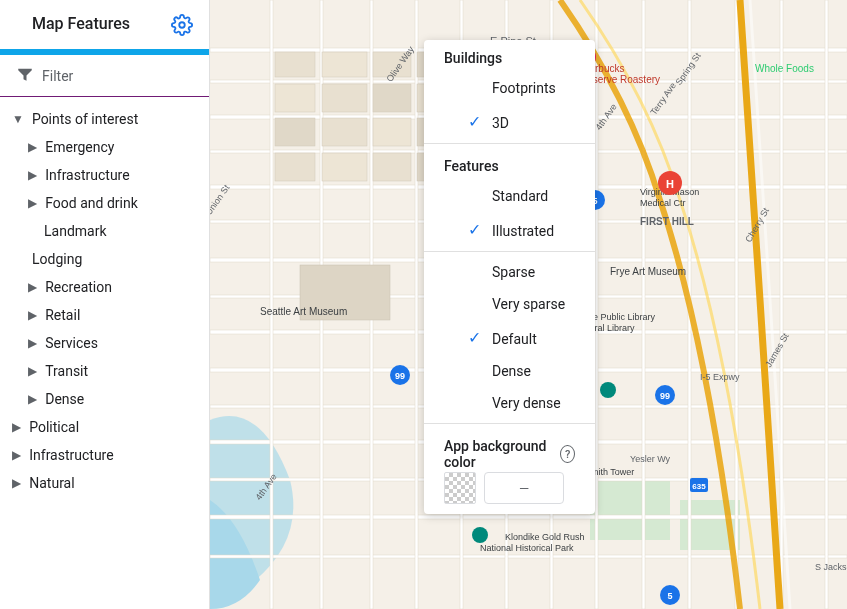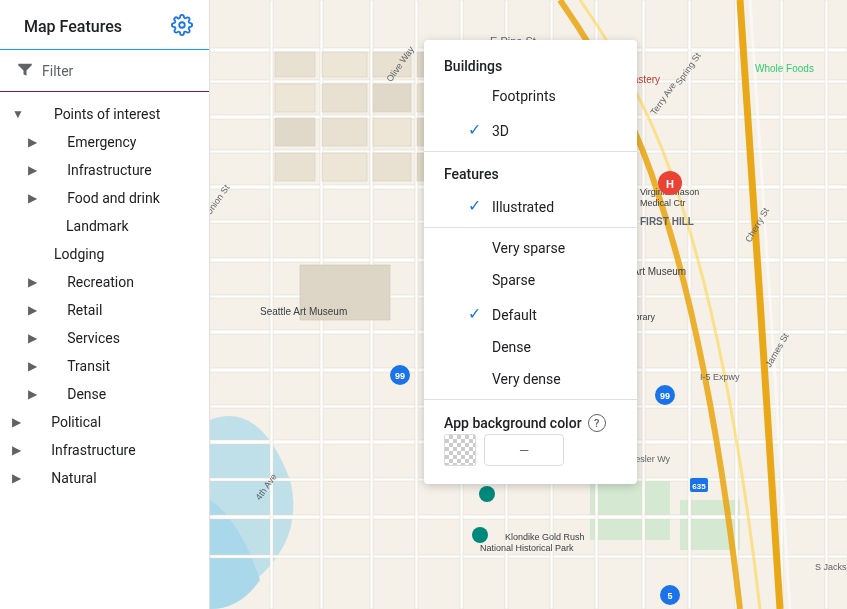--- a/index.html
+++ b/index.html
@@ -3,39 +3,39 @@
   <meta charset="utf-8">
   <style>
     * { box-sizing: border-box; margin: 0; padding: 0; }
     body { font-family: 'Google Sans', Roboto, Arial, sans-serif; font-size: 14px; overflow: hidden; width: 847px; height: 609px; }
 
     .container { display: flex; width: 847px; height: 609px; position: relative; }
 
     
     .sidebar { width: 210px; min-width: 210px; height: 100%; background: #fff; border-right: 1px solid #e0e0e0; display: flex; flex-direction: column; z-index: 10; }
 
-    .sidebar-header { display: flex; align-items: center; justify-content: space-between; padding: 14px 16px 10px 24px; border-bottom: 1px solid #0ea5e9; }
+    .sidebar-header { display: flex; align-items: flex-start; justify-content: space-between; padding: 14px 16px 10px 32px; border-bottom: 6px solid #0ea5e9; }
     .sidebar-title { font-size: 16px; font-weight: 500; color: #202124; }
     .gear-icon { color: #5f6368; cursor: pointer; }
 
     .filter-row { display: flex; align-items: center; padding: 10px 16px; border-bottom: 1px solid #701a75; }
     .filter-icon { margin-right: 8px; color: #5f6368; }
     .filter-text { color: #5f6368; font-size: 14px; }
 
     .sidebar-list { overflow-y: auto; flex: 1; padding: 8px 0; }
 
     .nav-item { display: flex; align-items: center; padding: 6px 16px; cursor: pointer; color: #202124; font-size: 14px; }
     .nav-item .chevron { margin-right: 8px; font-size: 12px; color: #5f6368; }
-    .nav-item .label { font-size: 14px; margin-left: 22px; }
+    .nav-item .label { font-size: 14px; }
 
     
     .map-area { flex: 1; position: relative; overflow: hidden; background: #e8e0d0; }
 
     
-    .dropdown { position: absolute; top: 40px; left: 214px; width: 213px; background: #fff; box-shadow: 0 2px 10px rgba(0,0,0,0.2); border-radius: 4px; z-index: 100; padding: 8px 0; }
+    .dropdown { position: absolute; top: 40px; left: 214px; width: 171px; background: #fff; box-shadow: 0 2px 10px rgba(0,0,0,0.2); border-radius: 4px; z-index: 100; padding: 0 0; }
 
     .dropdown-section { padding: 0; }
     .dropdown-section-title { font-size: 14px; font-weight: 500; color: #202124; padding: 10px 20px 6px 20px; }
     .dropdown-item { display: flex; align-items: flex-end; padding: 8px 20px; cursor: pointer; font-size: 14px; color: #202124; }
     .dropdown-item .check { width: 20px; margin-right: 4px; color: #1a73e8; font-size: 16px; }
     .dropdown-item .check.empty { width: 20px; margin-right: 4px; }
     .dropdown-item.indent { padding-left: 44px; }
     .dropdown-divider { height: 1px; background: #e0e0e0; margin: 4px 0; }
 
     .app-bg-section { padding: 10px 20px; }
@@ -279,35 +279,39 @@
           <span class="check">✓</span>
           <span>3D</span>
         </div>
       </div>
 
       <div class="dropdown-divider"></div>
 
       <div class="dropdown-section">
         <div class="dropdown-section-title">Features</div>
         <div class="dropdown-item indent">
+          <span class="check empty"> </span>
+          <span>Standard</span>
+        </div>
+        <div class="dropdown-item indent">
           <span class="check">✓</span>
           <span>Illustrated</span>
         </div>
       </div>
 
       <div class="dropdown-divider"></div>
 
       <div class="dropdown-section">
         <div class="dropdown-item indent">
           <span class="check empty"> </span>
+          <span>Sparse</span>
+        </div>
+        <div class="dropdown-item indent">
+          <span class="check empty"> </span>
           <span>Very sparse</span>
-        </div>
-        <div class="dropdown-item indent">
-          <span class="check empty"> </span>
-          <span>Sparse</span>
         </div>
         <div class="dropdown-item indent">
           <span class="check">✓</span>
           <span>Default</span>
         </div>
         <div class="dropdown-item indent">
           <span class="check empty"> </span>
           <span>Dense</span>
         </div>
         <div class="dropdown-item indent">

